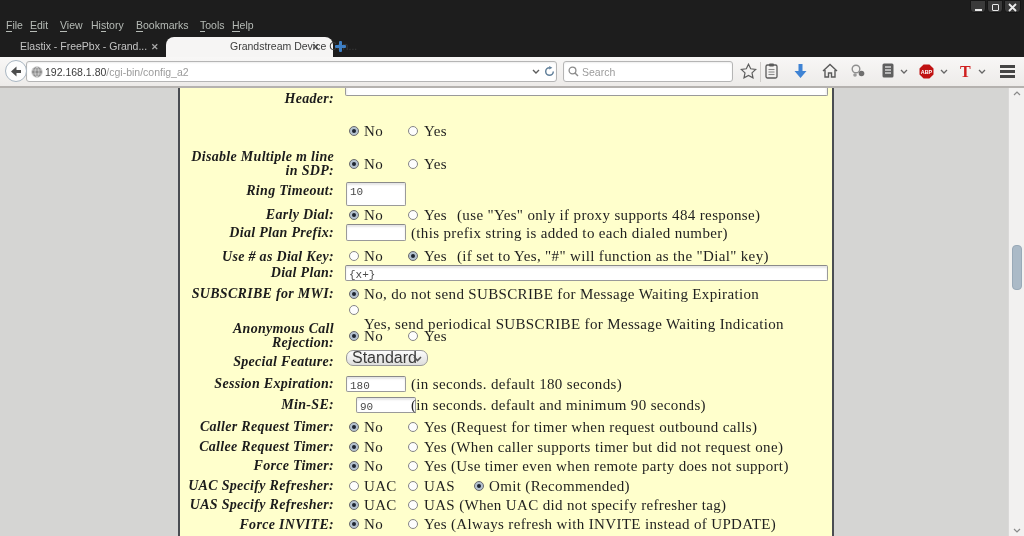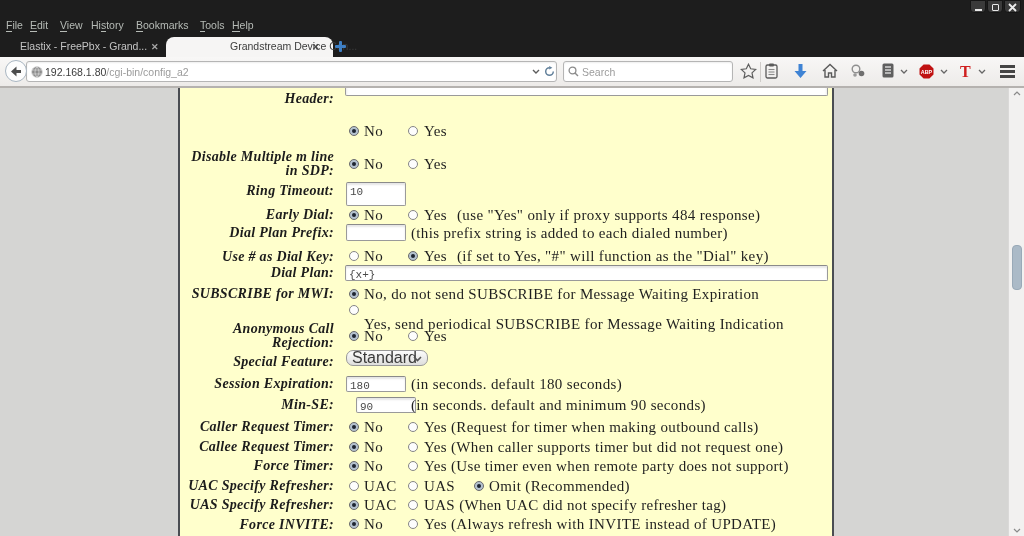--- a/index.html
+++ b/index.html
@@ -112,21 +112,21 @@
   <div class="opt" style="left:411px; top:376px;">(in seconds. default 180 seconds)</div>
 
   <div class="lbl" style="top:398px;margin-left:21px;">Min-SE:</div>
   <div class="inp" style="left:346px; top:397px; width:60px; height:16px;margin-left:10px;">90</div>
   <div class="opt" style="left:411px; top:397px;">(in seconds. default and minimum 90 seconds)</div>
 
   <div class="lbl" style="top:420px;">Caller Request Timer:</div>
   <div class="radio sel" style="left:349px; top:422px;"></div>
   <div class="opt" style="left:364px; top:419px;">No</div>
   <div class="radio" style="left:408px; top:422px;"></div>
-  <div class="opt" style="left:424px; top:419px;">Yes (Request for timer when making outbound calls)</div>
+  <div class="opt" style="left:424px; top:419px;">Yes (Request for timer when request outbound calls)</div>
 
   <div class="lbl" style="top:440px;">Callee Request Timer:</div>
   <div class="radio sel" style="left:349px; top:442px;"></div>
   <div class="opt" style="left:364px; top:439px;">No</div>
   <div class="radio" style="left:408px; top:442px;"></div>
   <div class="opt" style="left:424px; top:439px;">Yes (When caller supports timer but did not request one)</div>
 
   <div class="lbl" style="top:459px;">Force Timer:</div>
   <div class="radio sel" style="left:349px; top:461px;"></div>
   <div class="opt" style="left:364px; top:458px;">No</div>

